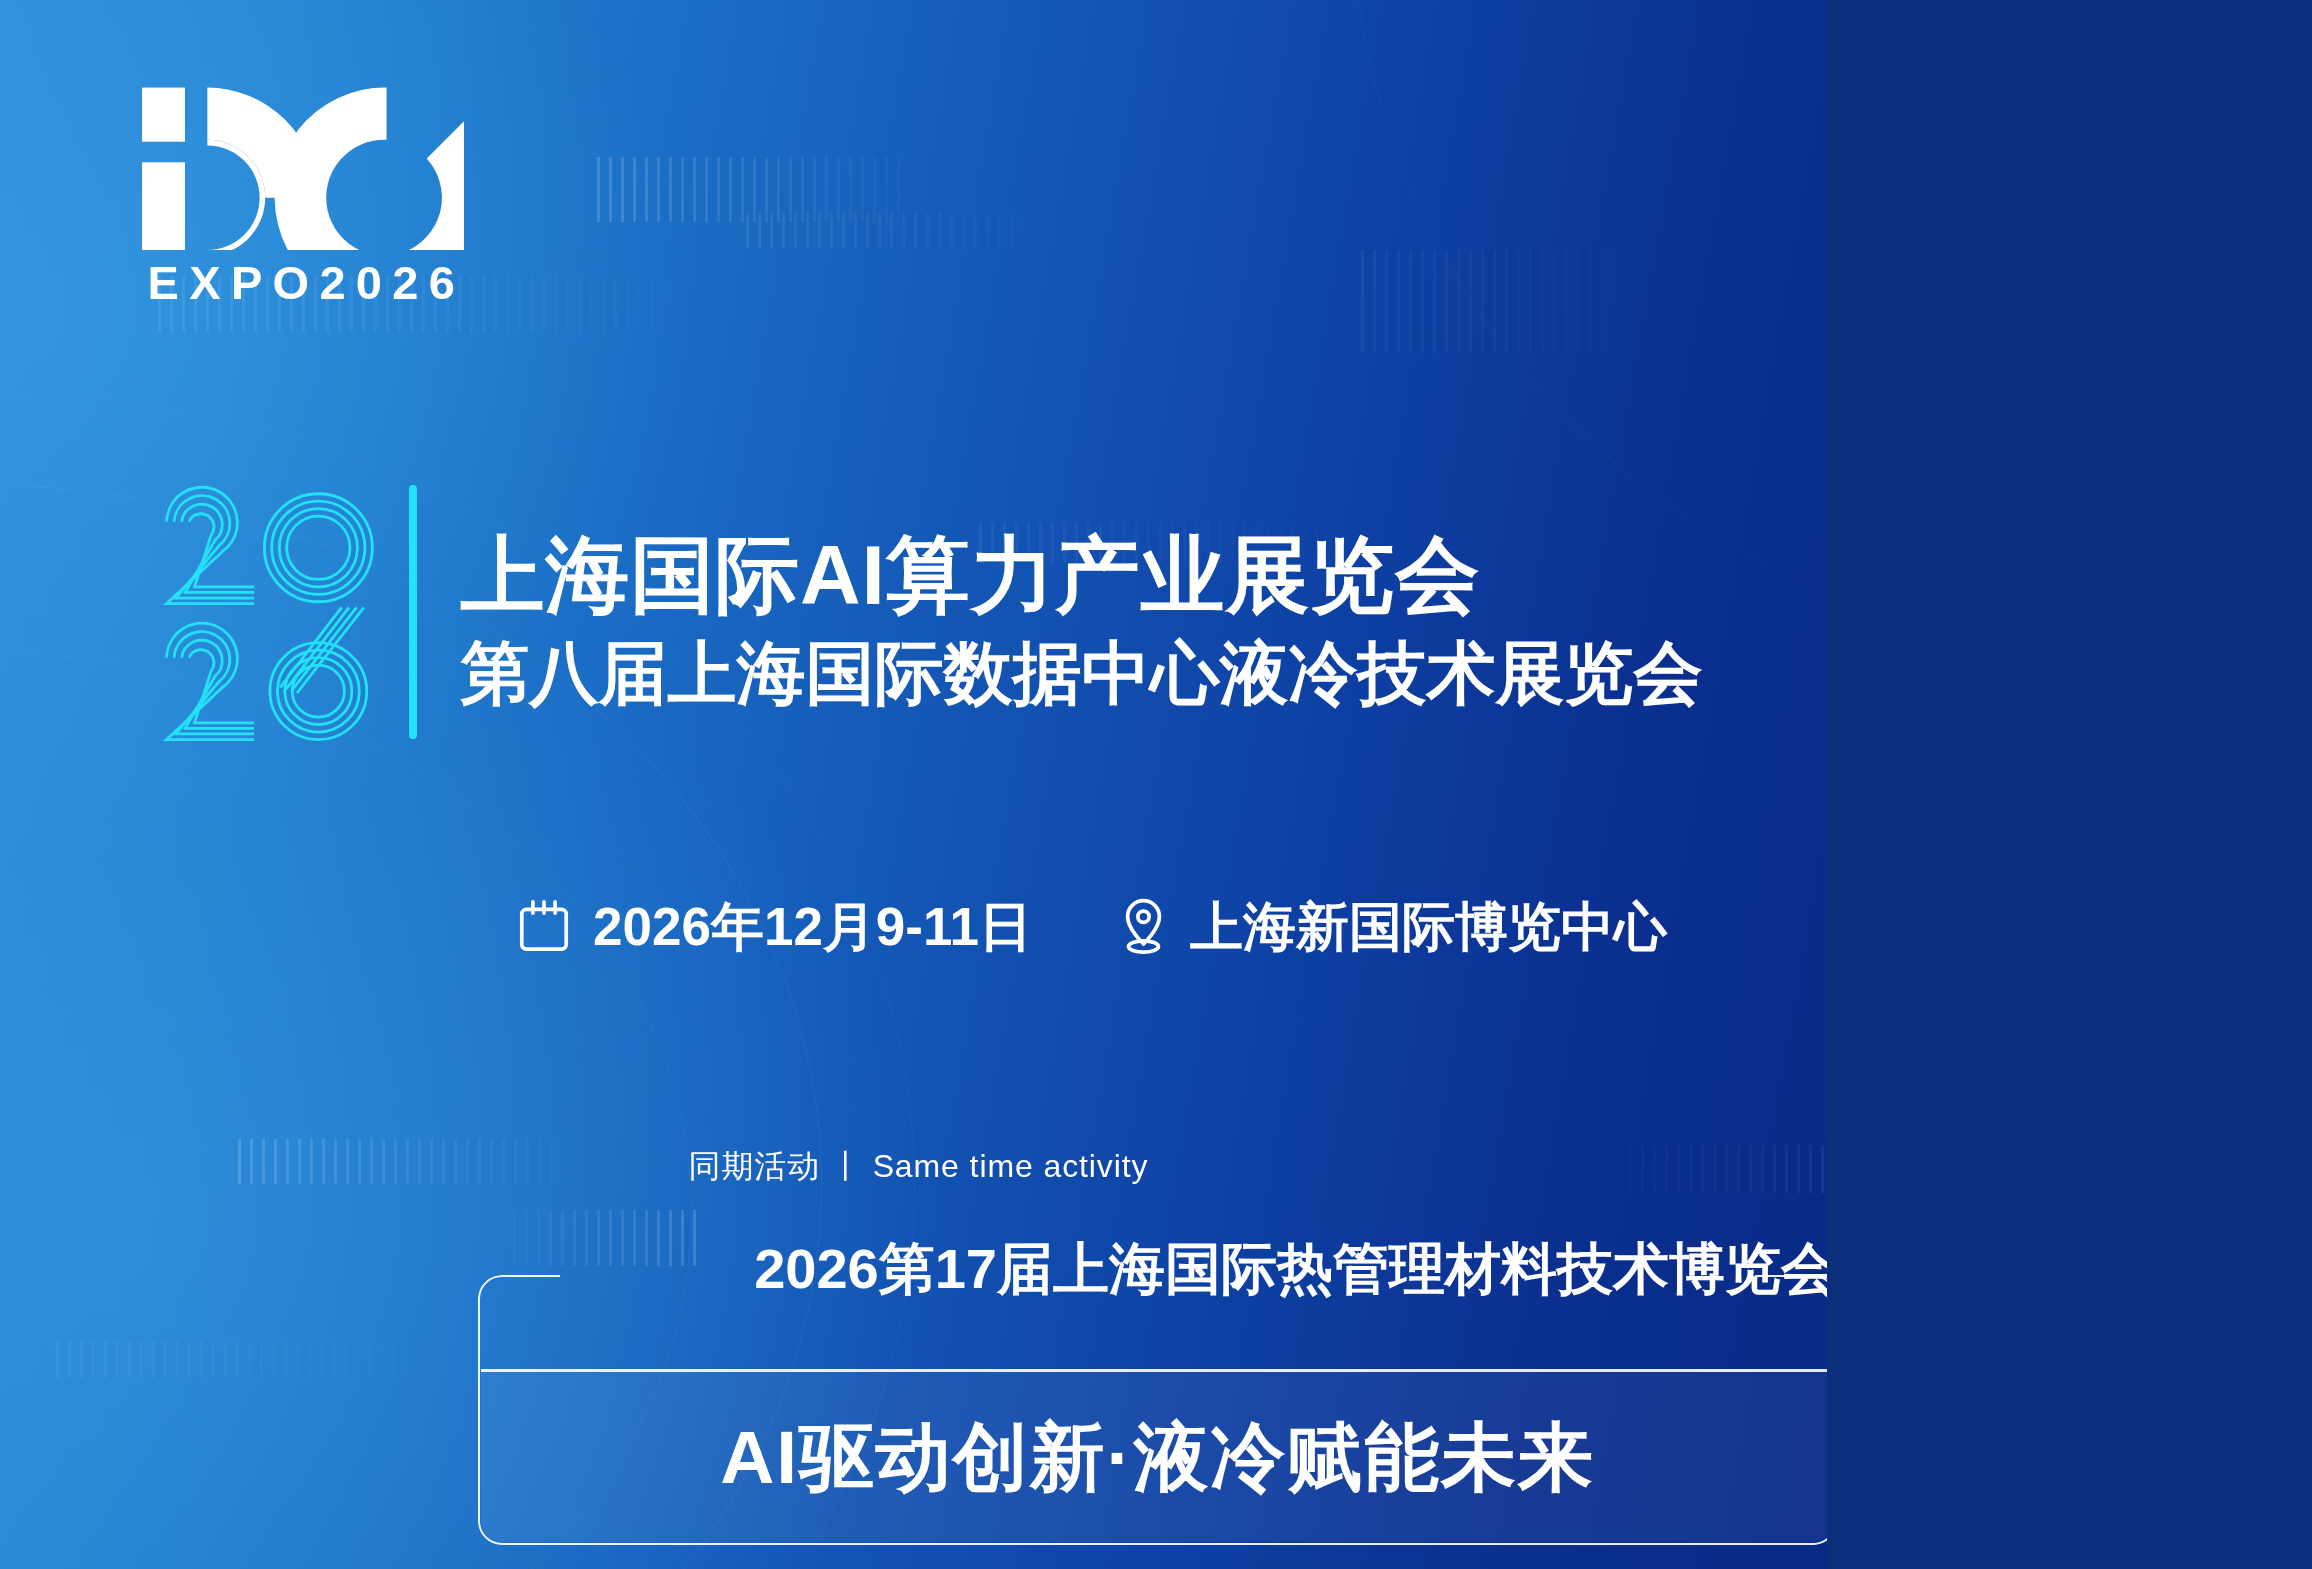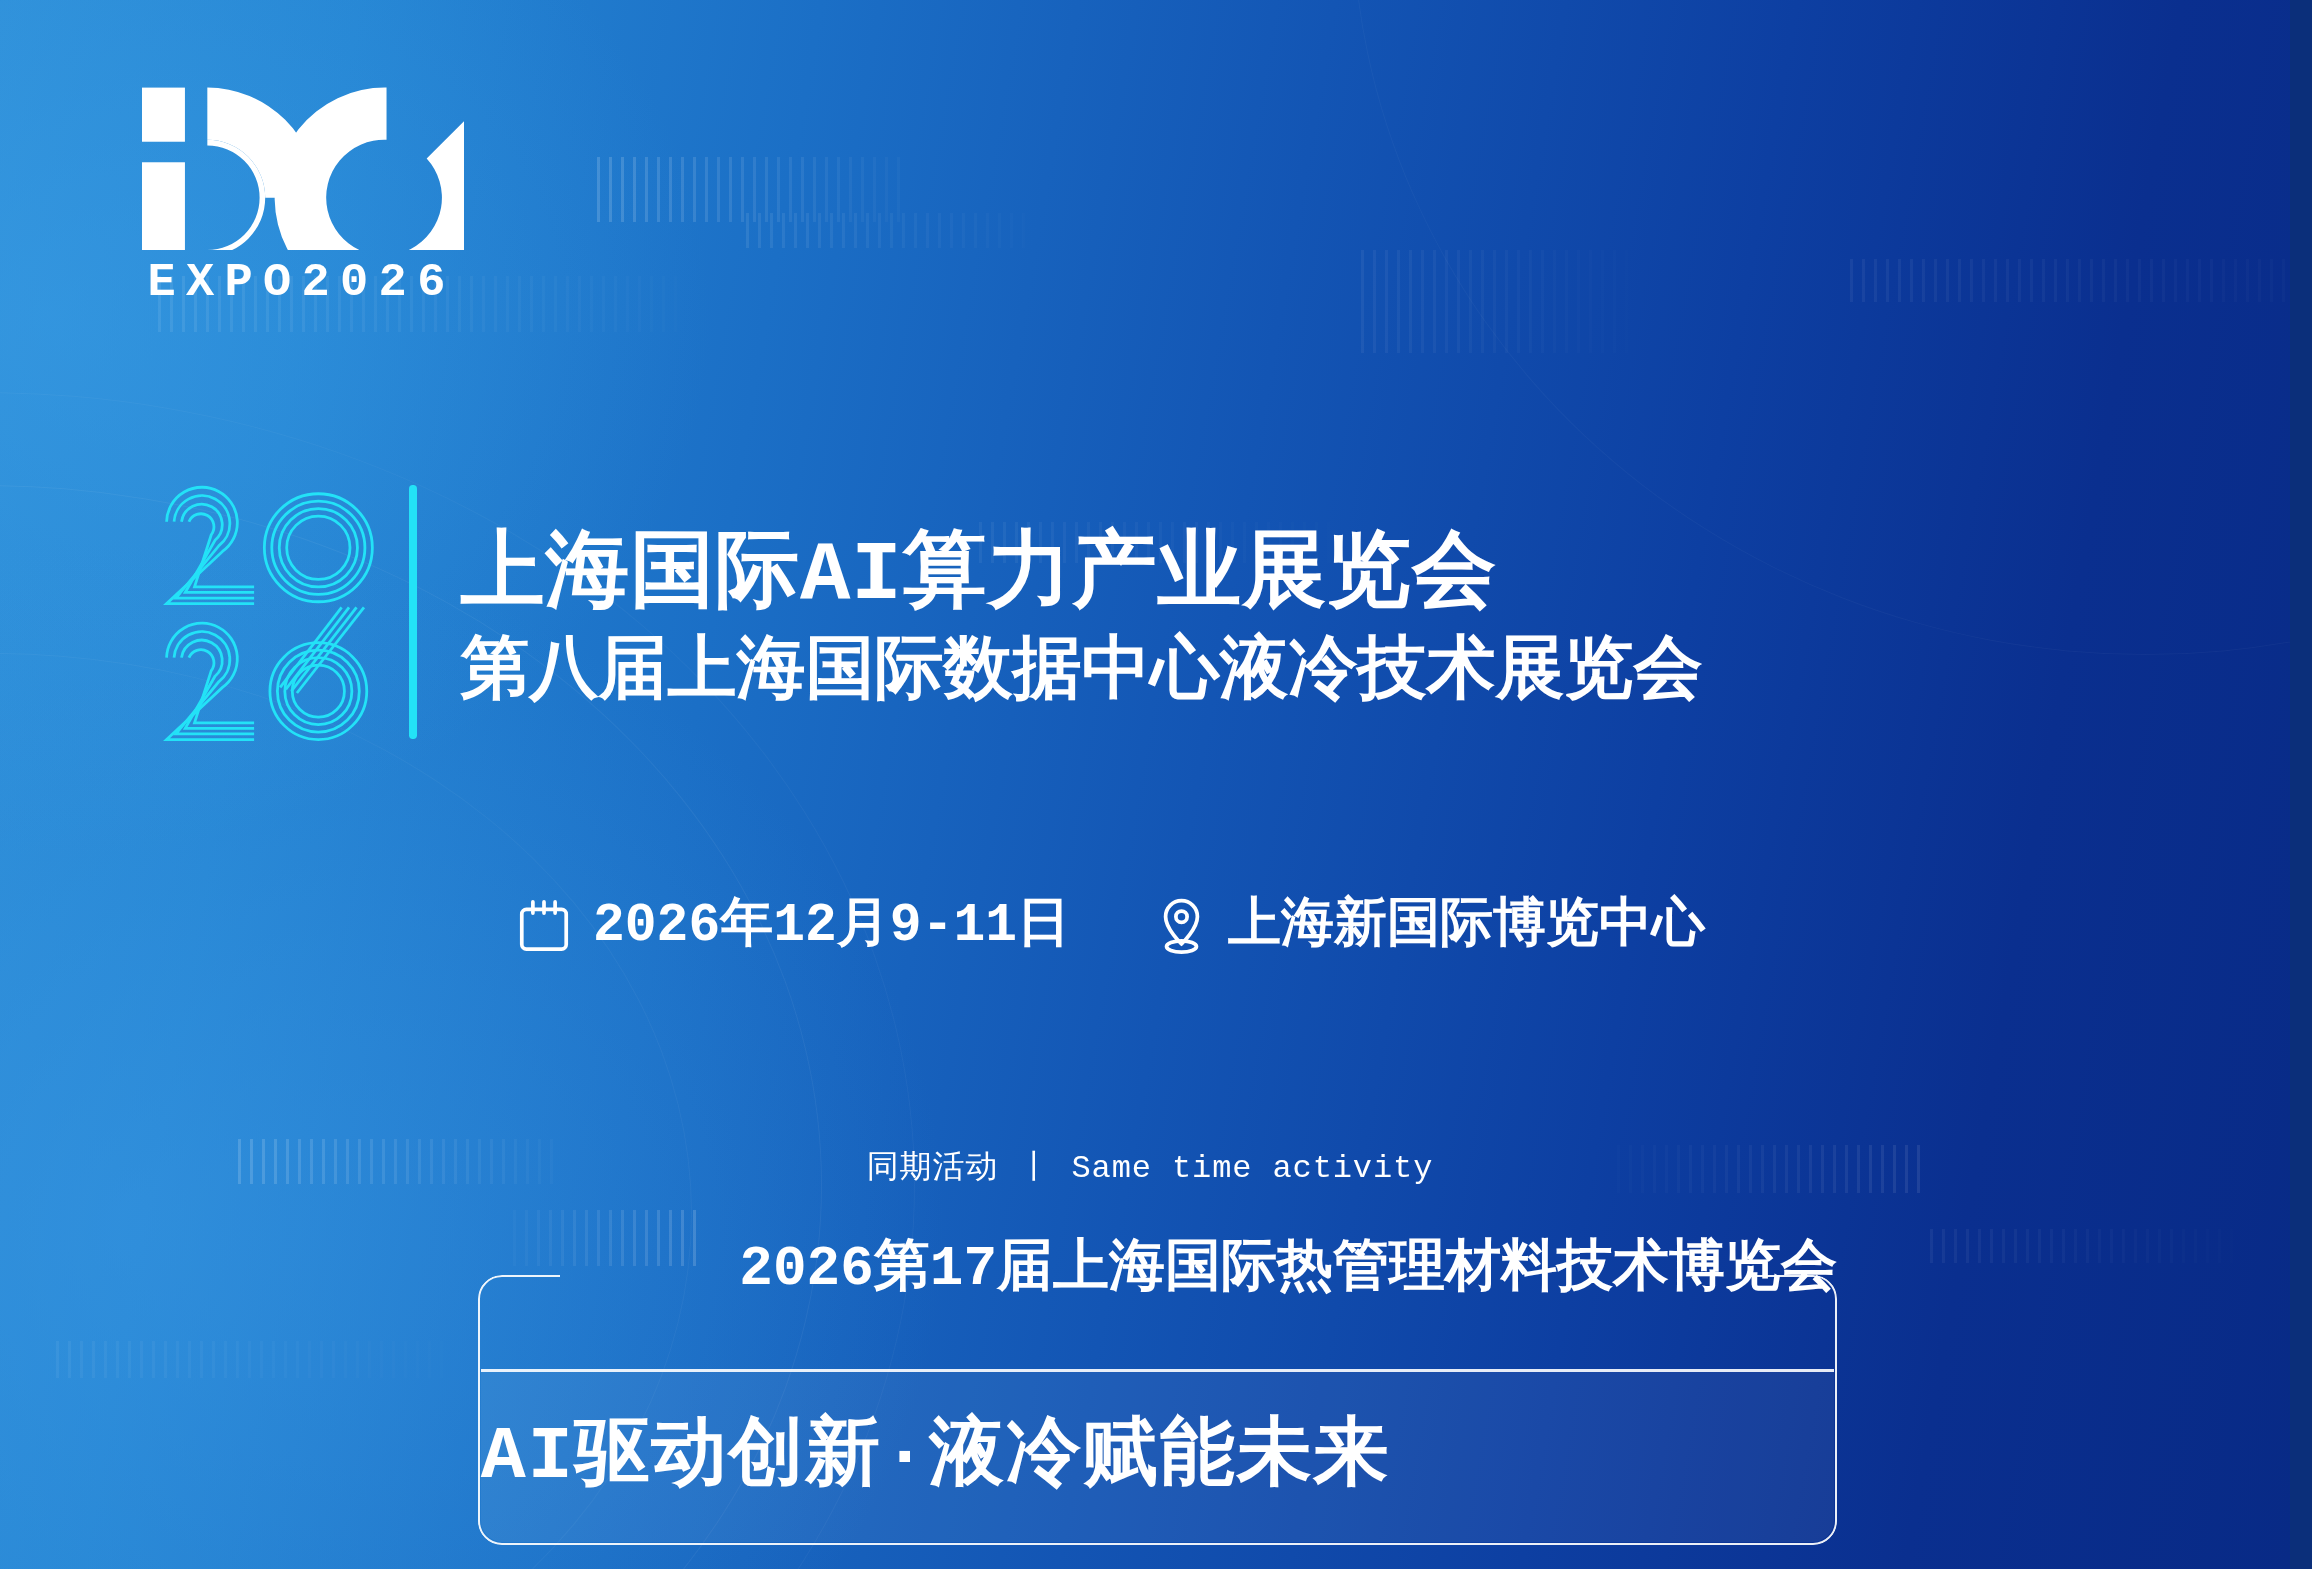--- a/index.html
+++ b/index.html
@@ -2,24 +2,24 @@
 <html style="font-size:15px"><head>
 <meta charset="utf-8">
 <style>
   html, body {
     margin: 0;
     padding: 0;
     background: #0b2f7a;
   }
   #poster {
     position: relative;
-    width: 2290px;
+    width: 1827px;
     height: 1570px;
     overflow: hidden;
-    font-family: Liberation Mono, monospace;
+    font-family: Liberation Sans, sans-serif;
     background:
       radial-gradient(ellipse 1305px 1119px at 6% 78%, rgba(56,150,226,0.55) 0%, rgba(56,150,226,0.0) 62%),
       radial-gradient(ellipse 1025px 839px at 2% 20%, rgba(60,160,232,0.45) 0%, rgba(60,160,232,0.0) 65%),
       linear-gradient(100deg, #2e8fd8 0%, #2585d3 14%, #1b6fc6 32%, #1355b4 52%, #0d3fa2 70%, #0a2f8f 85%, #082a86 100%);
   }
 
   
   .swoosh {
     position: absolute;
     border-radius: 50%;
@@ -184,20 +184,21 @@
     background: rgba(255,255,255,0.9);
   }
   .frame-lower {
     position: absolute;
     left: 2.8px; right: 2.8px;
     top: 97px; bottom: 2.8px;
     background: rgba(255,255,255,0.055);
     border-radius: 0 0 21.4px 21.4px;
     display: flex;
     align-items: center;
+    justify-content: center;
   }
   .slogan {
     color: #ffffff;
     font-size: 75px;
     font-weight: 700;
     letter-spacing: 1.9px;
     line-height: 1;
     white-space: nowrap;
   }
 </style>

